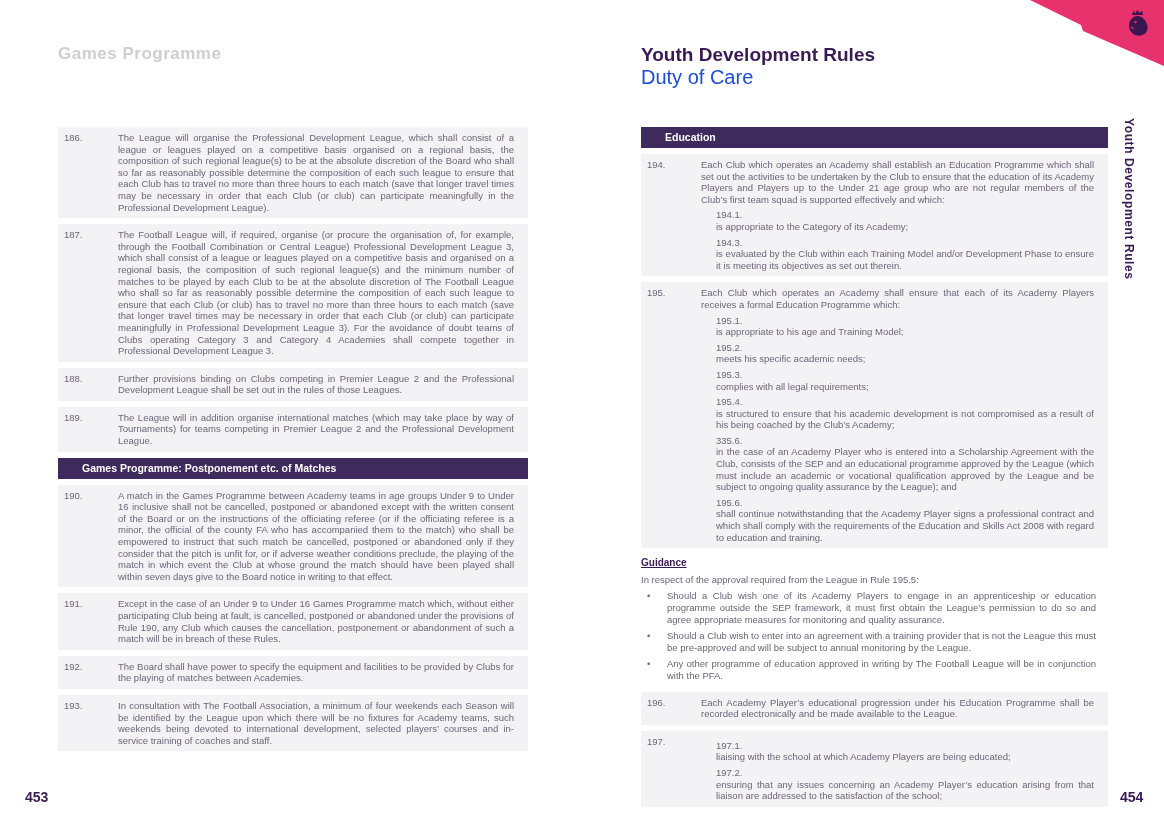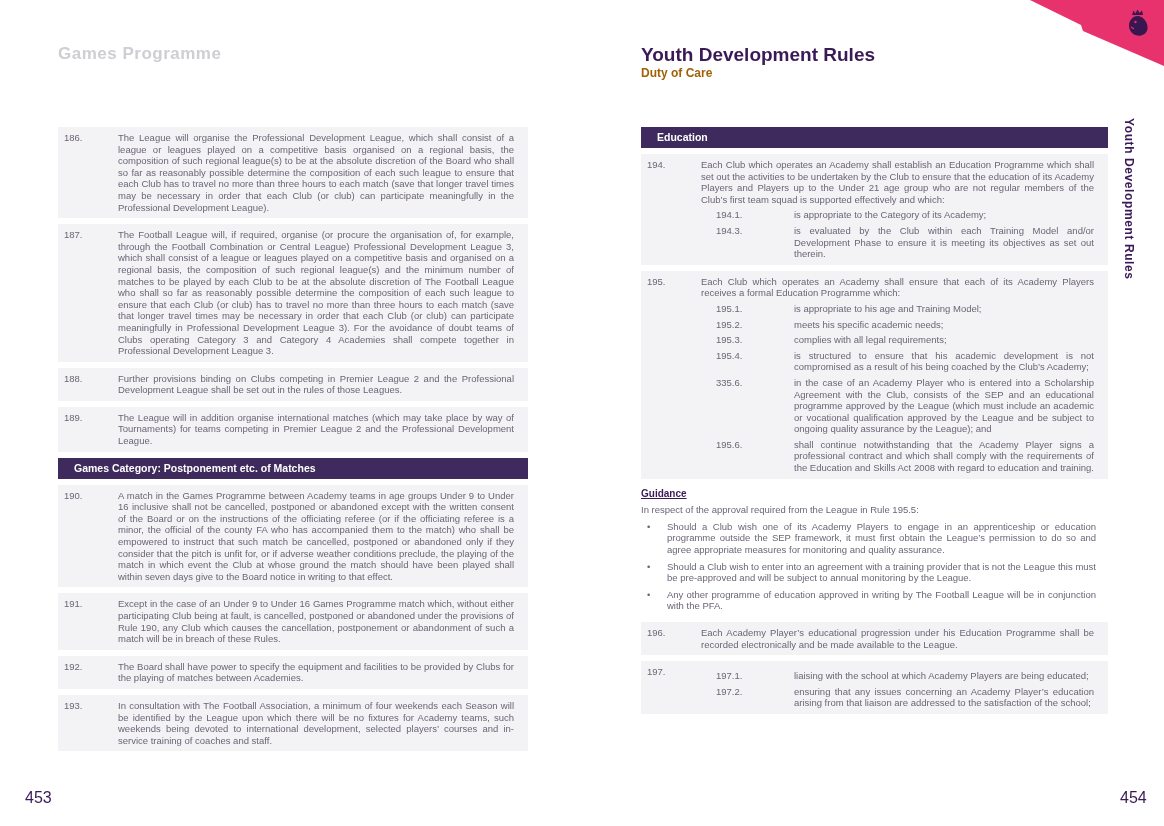--- a/index.html
+++ b/index.html
@@ -5,45 +5,45 @@
   html,body{margin:0;padding:0;background:#ffffff;}
   .spread{position:relative;width:1164px;height:826px;background:#ffffff;overflow:hidden;
           font-family:"Liberation Sans",sans-serif;color:#6c6577;}
   
   .left-header{position:absolute;left:58px;top:44px;font-size:17px;font-weight:bold;
                color:#d0cdd3;letter-spacing:0.5px;}
   .left-col{position:absolute;left:58px;top:127px;width:470px;}
   .right-col{position:absolute;left:641px;top:127px;width:467px;}
   
   .rp-title{position:absolute;left:641px;top:44px;font-size:19px;font-weight:bold;color:#3a1a56;}
-  .rp-subtitle{position:absolute;left:641px;top:66px;font-size:12px;color:#a16207;font-weight:bold;}
+  .rp-subtitle{position:absolute;left:641px;top:66px;font-size:20px;color:#1d4ed8;}
   
   .section-bar{background:#3e2a5c;color:#ffffff;font-weight:bold;font-size:10.5px;
-               line-height:21px;height:21px;padding-left:16px;margin-bottom:6px;}
+               line-height:21px;height:21px;padding-left:24px;margin-bottom:6px;}
   .rule-block{display:flex;background:#f3f2f4;padding:5px 14px 5px 6px;margin-bottom:6px;
               font-size:9.5px;line-height:11.6px;}
   .rule-num{width:54px;flex-shrink:0;}
   .rule-body{flex:1;}
   .rule-text{text-align:justify;}
-  .sub-rule{display:flex;margin-left:15px;margin-top:4px;}
+  .sub-rule{display:flex;margin-left:15px;margin-top:4px;flex-direction:column;}
   .sub-num{width:31px;flex-shrink:0;}
-  .sub-text{flex:1;text-align:justify;margin-left:47px;}
+  .sub-text{flex:1;text-align:justify;}
   
   .guidance{margin:9px 12px 10px 0;font-size:9.5px;line-height:11.6px;}
   .guidance-heading{font-weight:bold;text-decoration:underline;color:#3a1a56;font-size:10px;margin-bottom:5px;}
   .guidance-intro{margin-bottom:5px;}
   .bullet-row{display:flex;margin-top:5px;}
   .bullet-marker{width:20px;flex-shrink:0;padding-left:6px;}
   .bullet-text{flex:1;text-align:justify;}
   
   .corner-banner{position:absolute;left:1024px;top:0;width:140px;height:70px;}
   .lion{position:absolute;left:1122px;top:7px;width:30px;height:32px;}
   .side-tab{position:absolute;left:1122px;top:118px;height:280px;writing-mode:vertical-rl;
             font-size:12px;font-weight:bold;color:#3a1a56;letter-spacing:0.6px;}
-  .page-num{position:absolute;font-size:16px;font-weight:normal;color:#3a1a56;}
+  .page-num{position:absolute;font-size:14px;font-weight:bold;color:#3a1a56;}
   .page-num.left{left:25px;top:789px;}
   .page-num.right{left:1120px;top:789px;}
 </style>
 </head>
 <body>
 
 <div class="spread">
 
   <div class="left-header">Games Programme</div>
 
@@ -67,21 +67,21 @@
             <div class="rule-text">Further provisions binding on Clubs competing in Premier League 2 and the Professional Development League shall be set out in the rules of those Leagues.</div>
           </div>
         </div>
         <div class="rule-block">
           <div class="rule-num">189.</div>
           <div class="rule-body">
             <div class="rule-text">The League will in addition organise international matches (which may take place by way of Tournaments) for teams competing in Premier League 2 and the Professional Development League.</div>
           </div>
         </div>
       </div>
-    <div class="section-bar">Games Category: Postponement etc. of Matches</div>
+    <div class="section-bar">Games Programme: Postponement etc. of Matches</div>
     <div>
         <div class="rule-block">
           <div class="rule-num">190.</div>
           <div class="rule-body">
             <div class="rule-text">A match in the Games Programme between Academy teams in age groups Under 9 to Under 16 inclusive shall not be cancelled, postponed or abandoned except with the written consent of the Board or on the instructions of the officiating referee (or if the officiating referee is a minor, the official of the county FA who has accompanied them to the match) who shall be empowered to instruct that such match be cancelled, postponed or abandoned only if they consider that the pitch is unfit for, or if adverse weather conditions preclude, the playing of the match in which event the Club at whose ground the match should have been played shall within seven days give to the Board notice in writing to that effect.</div>
           </div>
         </div>
         <div class="rule-block">
           <div class="rule-num">191.</div>
           <div class="rule-body">

